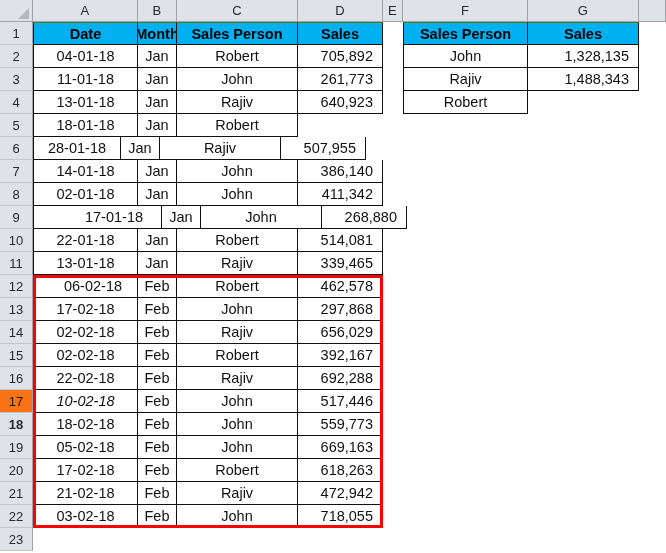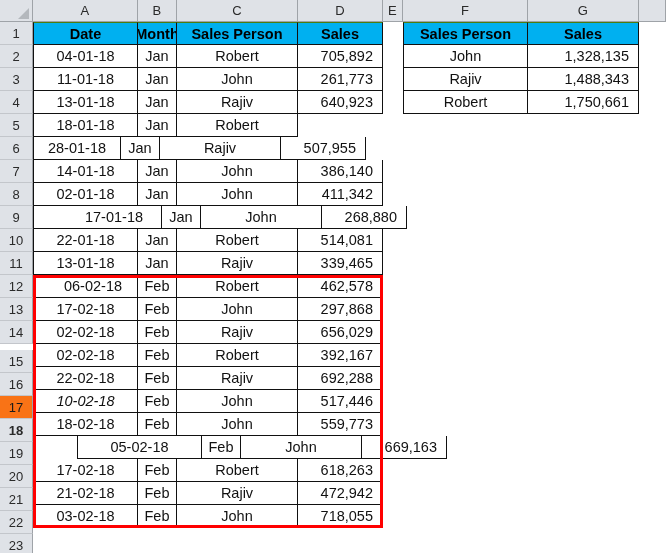--- a/index.html
+++ b/index.html
@@ -163,21 +163,21 @@
       <div class="rowhead" style="height: 23px;">5</div>
       <div class="rowhead" style="height: 23px;">6</div>
       <div class="rowhead" style="height: 23px;">7</div>
       <div class="rowhead" style="height: 23px;">8</div>
       <div class="rowhead" style="height: 23px;">9</div>
       <div class="rowhead" style="height: 23px;">10</div>
       <div class="rowhead" style="height: 23px;">11</div>
       <div class="rowhead" style="height: 23px;">12</div>
       <div class="rowhead" style="height: 23px;">13</div>
       <div class="rowhead" style="height: 23px;">14</div>
-      <div class="rowhead" style="height: 23px; margin-top: 6px;">15</div>
+      <div class="rowhead" style="height: 23px;">15</div>
       <div class="rowhead" style="height: 23px;">16</div>
       <div class="rowhead sel" style="height: 23px;">17</div>
       <div class="rowhead" style="height: 23px; font-weight: bold;">18</div>
       <div class="rowhead" style="height: 23px;">19</div>
       <div class="rowhead" style="height: 23px;">20</div>
       <div class="rowhead" style="height: 23px;">21</div>
       <div class="rowhead" style="height: 23px;">22</div>
       <div class="rowhead" style="height: 23px;">23</div>
     </div>
 
@@ -283,21 +283,21 @@
         <div class="cell c" style="width: 121px; height: 23px;">John</div>
         <div class="cell r" style="width: 85px; height: 23px;">517,446</div>
       </div>
       <div class="row">
         <div class="cell c first" style="width: 105px; height: 23px;">18-02-18</div>
         <div class="cell c" style="width: 39px; height: 23px;">Feb</div>
         <div class="cell c" style="width: 121px; height: 23px;">John</div>
         <div class="cell r" style="width: 85px; height: 23px;">559,773</div>
       </div>
       <div class="row">
-        <div class="cell c first" style="width: 125px; height: 23px; margin-left: 44px;">05-02-18</div>
+        <div class="cell c first" style="width: 105px; height: 23px;">05-02-18</div>
         <div class="cell c" style="width: 39px; height: 23px;">Feb</div>
         <div class="cell c" style="width: 121px; height: 23px;">John</div>
         <div class="cell r" style="width: 85px; height: 23px;">669,163</div>
       </div>
       <div class="row">
         <div class="cell c first" style="width: 105px; height: 23px;">17-02-18</div>
         <div class="cell c" style="width: 39px; height: 23px;">Feb</div>
         <div class="cell c" style="width: 121px; height: 23px;">Robert</div>
         <div class="cell r" style="width: 85px; height: 23px;">618,263</div>
       </div>
@@ -323,19 +323,18 @@
       <div class="row">
         <div class="cell c first" style="width: 125px; height: 23px;">John</div>
         <div class="cell r" style="width: 111px; height: 23px;">1,328,135</div>
       </div>
       <div class="row">
         <div class="cell c first" style="width: 125px; height: 23px;">Rajiv</div>
         <div class="cell r" style="width: 111px; height: 23px;">1,488,343</div>
       </div>
       <div class="row">
         <div class="cell c first" style="width: 125px; height: 23px;">Robert</div>
-        <div class="cell r" style="width: 111px; height: 23px;">1,750,661</div>
       </div>
     </div>
 
   <div class="redbox"></div>
 
 </div>
 
 </body></html>

